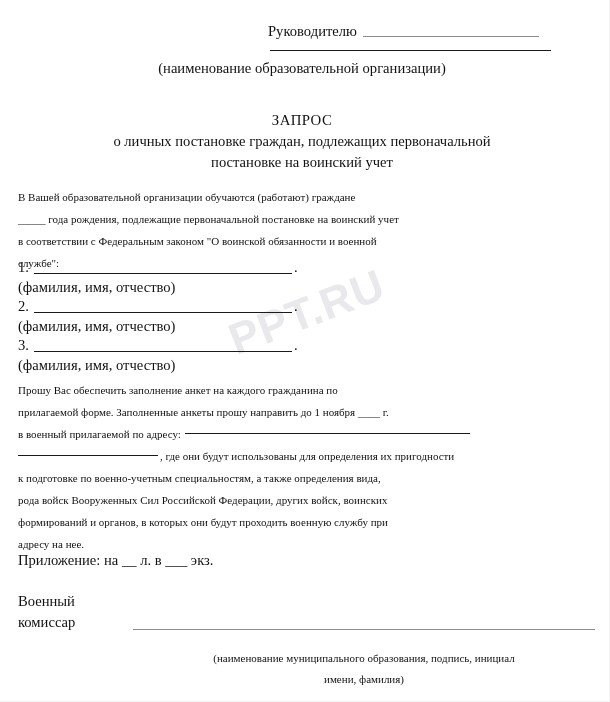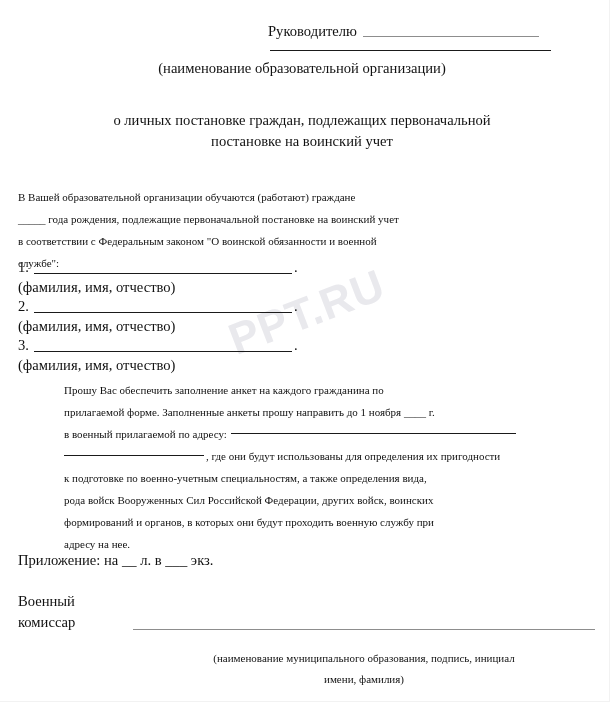--- a/index.html
+++ b/index.html
@@ -125,21 +125,21 @@
     border-bottom: 1.3px solid #1a1a1a;
     margin: 0 2px 4px 2px;
   }
   .name-caption {
     font-size: 14.6px;
     line-height: 19.6px;
   }
 
   
   #body-2 { left: 18px; top: 379px; width: 576px; }
-  #body-2 .line { white-space: nowrap; margin-left: 46px; }
+  #body-2 .line { white-space: nowrap; }
   .iline {
     display: inline-block;
     height: 0;
     vertical-align: baseline;
     position: relative;
     top: -4px;
     border-bottom: 1.3px solid #1a1a1a;
   }
   #iline-address { width: 285px; margin-left: 4px; }
   #iline-address2 { width: 140px; margin-right: 2px; }
@@ -175,20 +175,21 @@
   <div class="blk txt" id="hdr-role-row">
     <span class="label">Руководителю</span>
     <span class="rule" id="rule-head"></span>
   </div>
 
   <div class="blk rule" id="rule-org"></div>
 
   <div class="blk" id="hdr-org-caption">(наименование образовательной организации)</div>
 
   <div class="blk ctr" id="title-block">
+    <div class="main">ЗАПРОС</div>
     <div class="sub">о личных постановке граждан, подлежащих первоначальной</div>
     <div class="sub">постановке на воинский учет</div>
   </div>
 
   <div class="blk para" id="body-1">
     <div class="line">В Вашей образовательной организации обучаются (работают) граждане</div>
     <div class="line"><span class="fill">_____</span><span> года рождения, подлежащие первоначальной постановке на воинский учет</span></div>
     <div class="line">в соответствии с Федеральным законом "О воинской обязанности и военной</div>
     <div class="line">службе":</div>
   </div>

